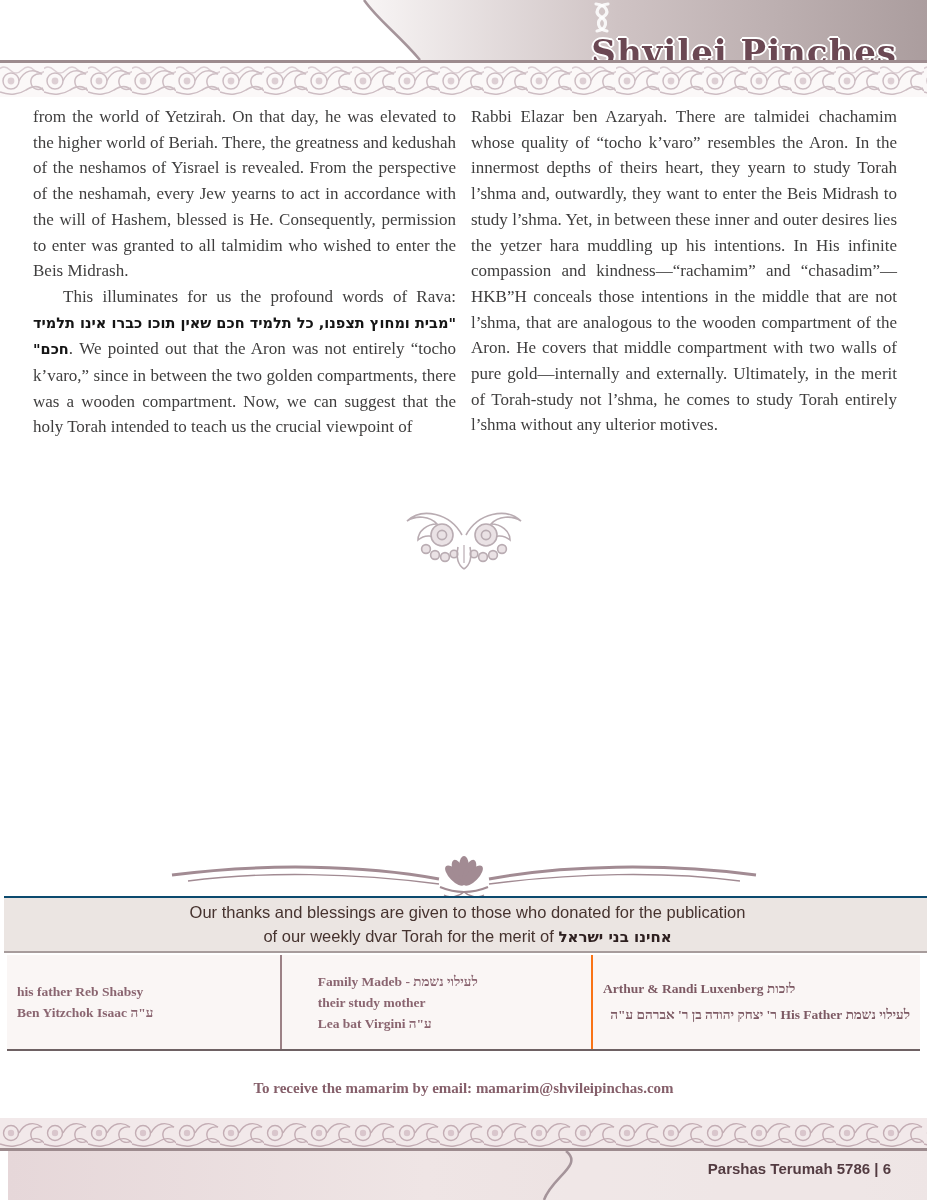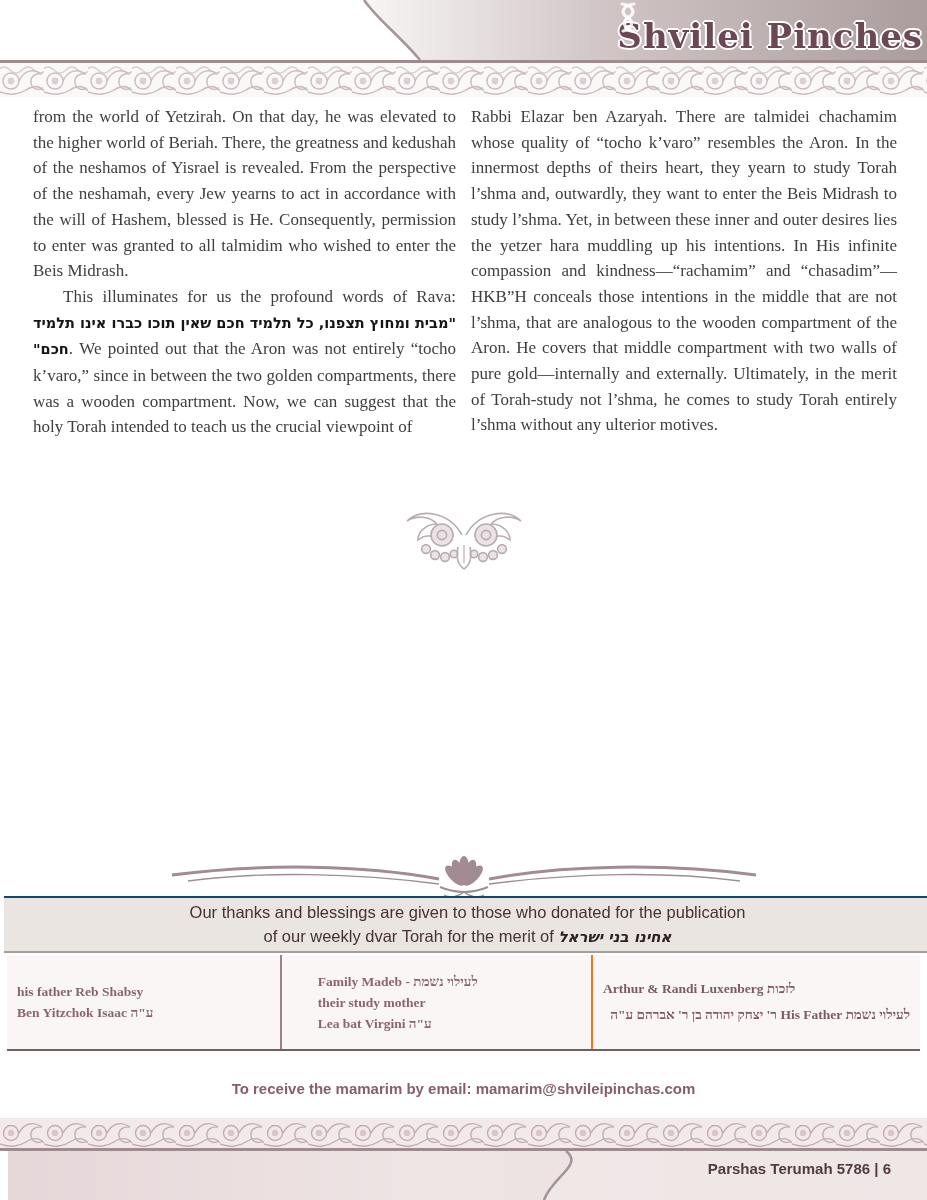--- a/index.html
+++ b/index.html
@@ -7,22 +7,22 @@
   .page {
     position:relative; width:927px; height:1200px; margin:0 auto;
     background:#ffffff; overflow:hidden;
     font-family:"Liberation Serif","DejaVu Serif",serif;
   }
 
   
   .header-band { position:absolute; top:0; left:0; width:927px; height:60px; background:#fff; }
   .header-band svg { position:absolute; top:0; left:0; }
   .title-wrap {
-    position:absolute; top:0; right:4px; height:72px;
-    display:flex; align-items:center; gap:14px;
+    position:absolute; top:0; right:30px; height:72px;
+    display:flex; align-items:flex-end; gap:14px;
   }
   .newsletter-title {
     font-family:"DejaVu Serif",serif; font-weight:bold; font-style:normal;
     font-size:34px; letter-spacing:1px; color:#6b4853;
     text-shadow:
       -2px 0 0 #fff, 2px 0 0 #fff, 0 -2px 0 #fff, 0 2px 0 #fff,
       -1px -1px 0 #fff, 1px -1px 0 #fff, -1px 1px 0 #fff, 1px 1px 0 #fff;
   }
   .header-rule { position:absolute; top:60px; left:0; width:927px; height:3px; background:#9d8b8e; }
 
@@ -47,42 +47,42 @@
   
   .divider { position:absolute; top:856px; left:50%; transform:translateX(-50%); }
 
   
   .ack {
     position:absolute; top:896px; left:4px; width:927px; height:57px;
     background:#ebe5e2; border-top:2px solid #0c4a6e; border-bottom:2px solid #a79c9c;
     display:flex; flex-direction:column; justify-content:center; align-items:center;
     font-family:"Liberation Sans",sans-serif; font-size:16.5px; line-height:24px; color:#46332f;
   }
-  .ack .he { font-size:15px; color:#2e2020;font-style:italic; }
+  .ack .he { font-size:15px; color:#2e2020; }
 
   
   .donors {
     position:absolute; top:955px; left:7px; width:913px; height:96px;
     background:#faf6f5; border-bottom:2px solid #6e6163; display:flex;
   }
   .donor-cell {
     display:flex; flex-direction:column; justify-content:center;
     padding:4px 10px;
     font-family:Liberation Serif, serif; font-weight:bold;
     font-size:13.5px; line-height:21px; color:#8a6570;
   }
   .donor-cell .dline { direction:ltr; unicode-bidi:plaintext; }
   .donor-1 { width:287px; border-right:2px solid #9c8186; }
   .donor-2 { width:324px; border-right:2px solid #f97316;padding-left:36px; }
   .donor-3 { width:342px; color:#7d5a64; font-size:13.5px; line-height:26px; }
 
   
   .email {
     position:absolute; top:1080px; left:0; width:927px; text-align:center;
-    font-family:Liberation Sans, sans-serif; font-weight:bold; font-size:15px; color:#855f6a;
+    font-family:Liberation Serif, serif; font-weight:bold; font-size:15px; color:#855f6a;
   }
 
   
   .bottom-band {
     position:absolute; top:1151px; left:8px; width:927px; height:49px;
     background:linear-gradient(to right,#e6d7d9 0%,#efe5e5 45%,#e9dede 100%);
   }
   .bottom-band svg { position:absolute; top:0; left:0; }
   .page-label {
     position:absolute; top:9px; right:44px;

